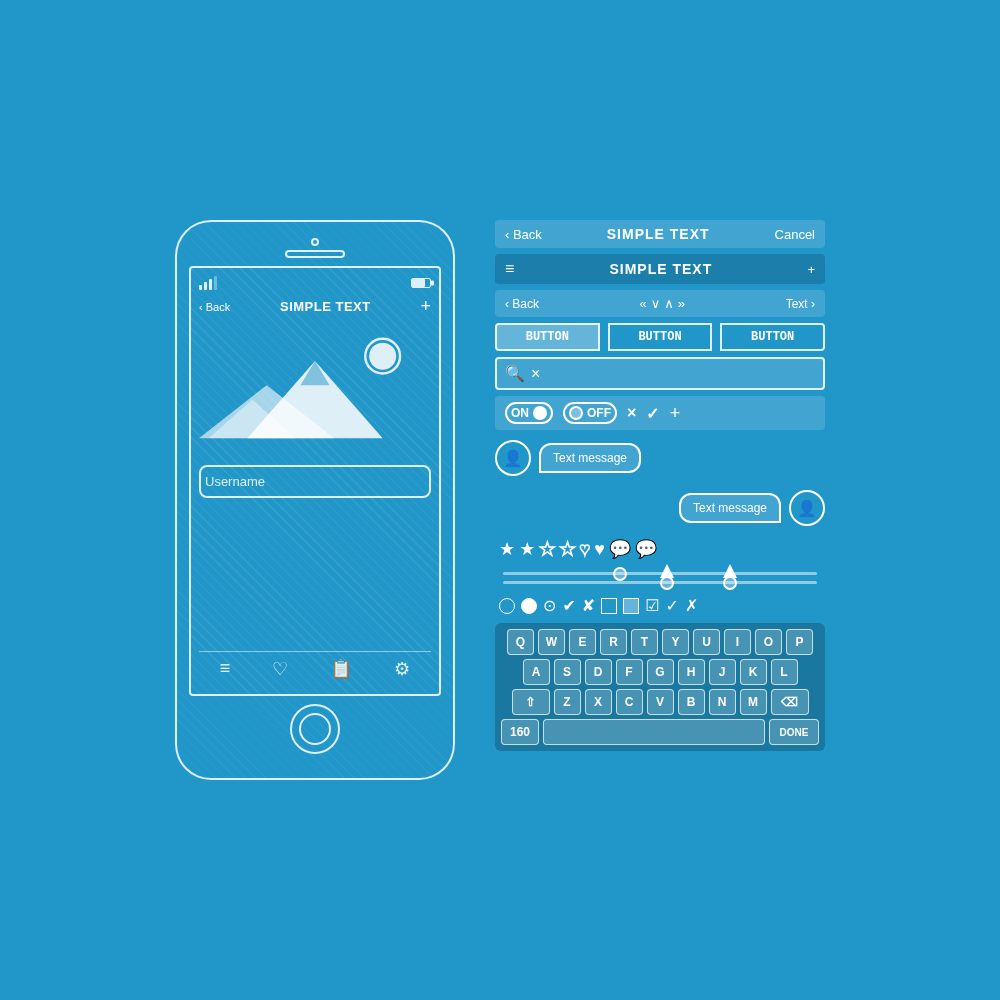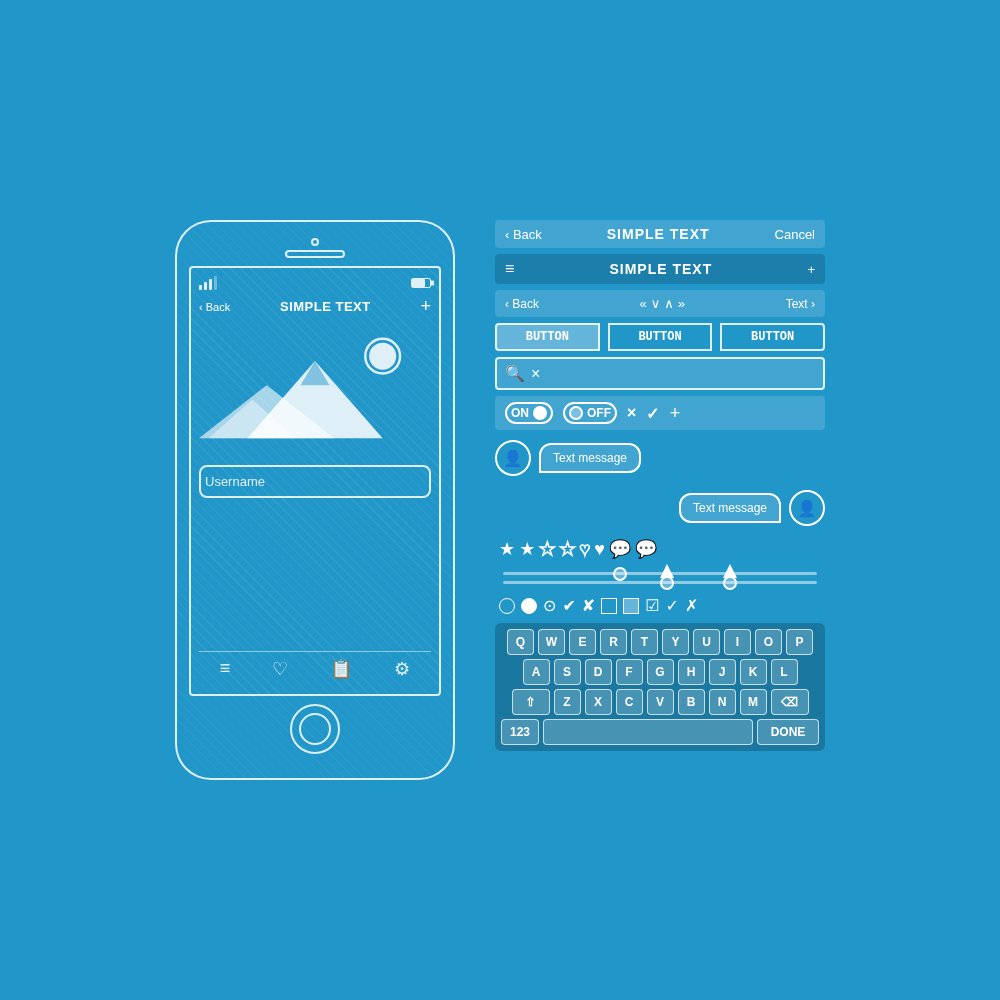--- a/index.html
+++ b/index.html
@@ -314,21 +314,21 @@
       border-radius: 4px;
       color: white;
       font-size: 12px;
       font-weight: bold;
       width: 27px; height: 26px;
       display: flex; align-items: center; justify-content: center;
       flex-shrink: 0;
     }
     .kb-key.wide { width: 38px; }
     .kb-key.space { flex: 1; min-width: 120px; }
-    .kb-key.done { width: 62px; font-size: 12px; text-align: center; }
+    .kb-key.done { width: 50px; font-size: 10px; text-align: center; }
 
     
     .phone-screen {
       background-image: repeating-linear-gradient(
         45deg,
         transparent,
         transparent 6px,
         rgba(255,255,255,0.05) 6px,
         rgba(255,255,255,0.05) 7px
       );
@@ -533,20 +533,20 @@
         <div class="kb-key">Z</div>
         <div class="kb-key">X</div>
         <div class="kb-key">C</div>
         <div class="kb-key">V</div>
         <div class="kb-key">B</div>
         <div class="kb-key">N</div>
         <div class="kb-key">M</div>
         <div class="kb-key wide">⌫</div>
       </div>
       <div class="kb-row">
-        <div class="kb-key wide">123</div>
+        <div class="kb-key wide">160</div>
         <div class="kb-key space"></div>
         <div class="kb-key done">DONE</div>
       </div>
     </div>
 
   </div>
 </div>
 
 </body></html>

